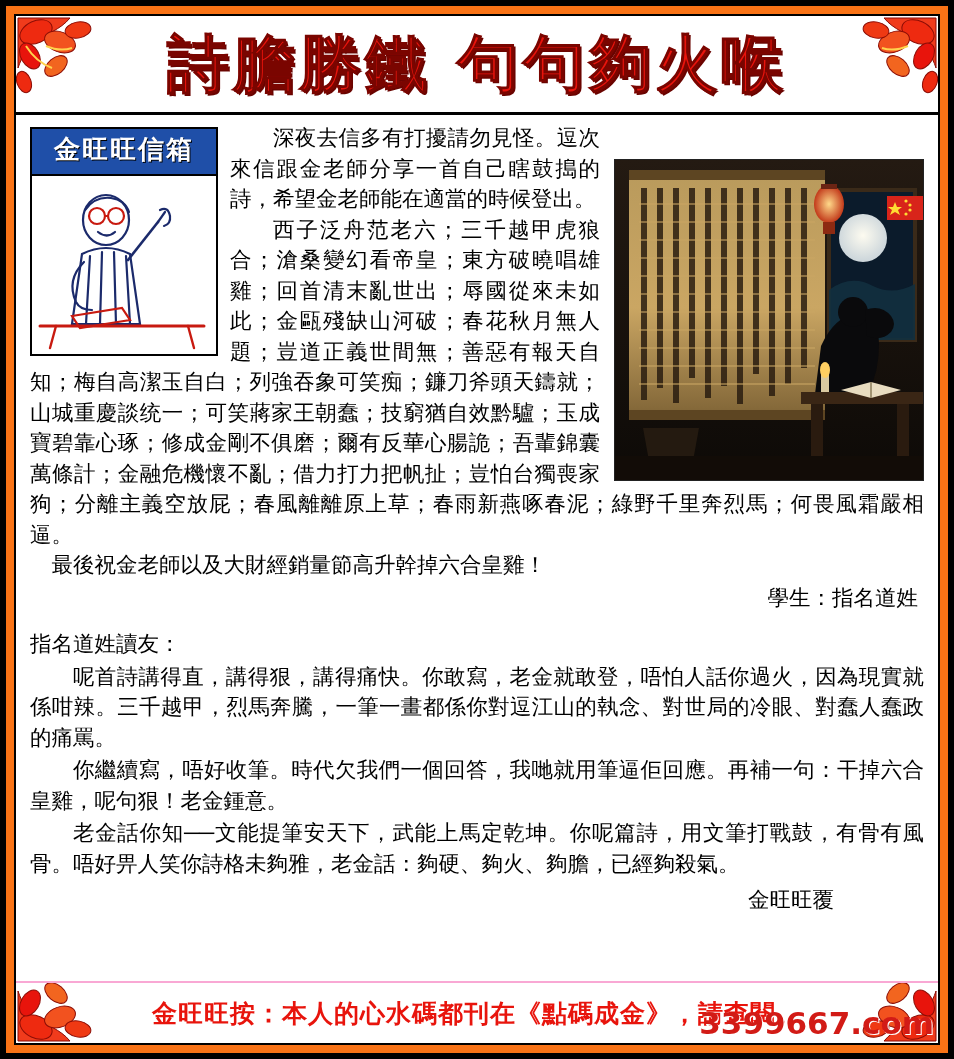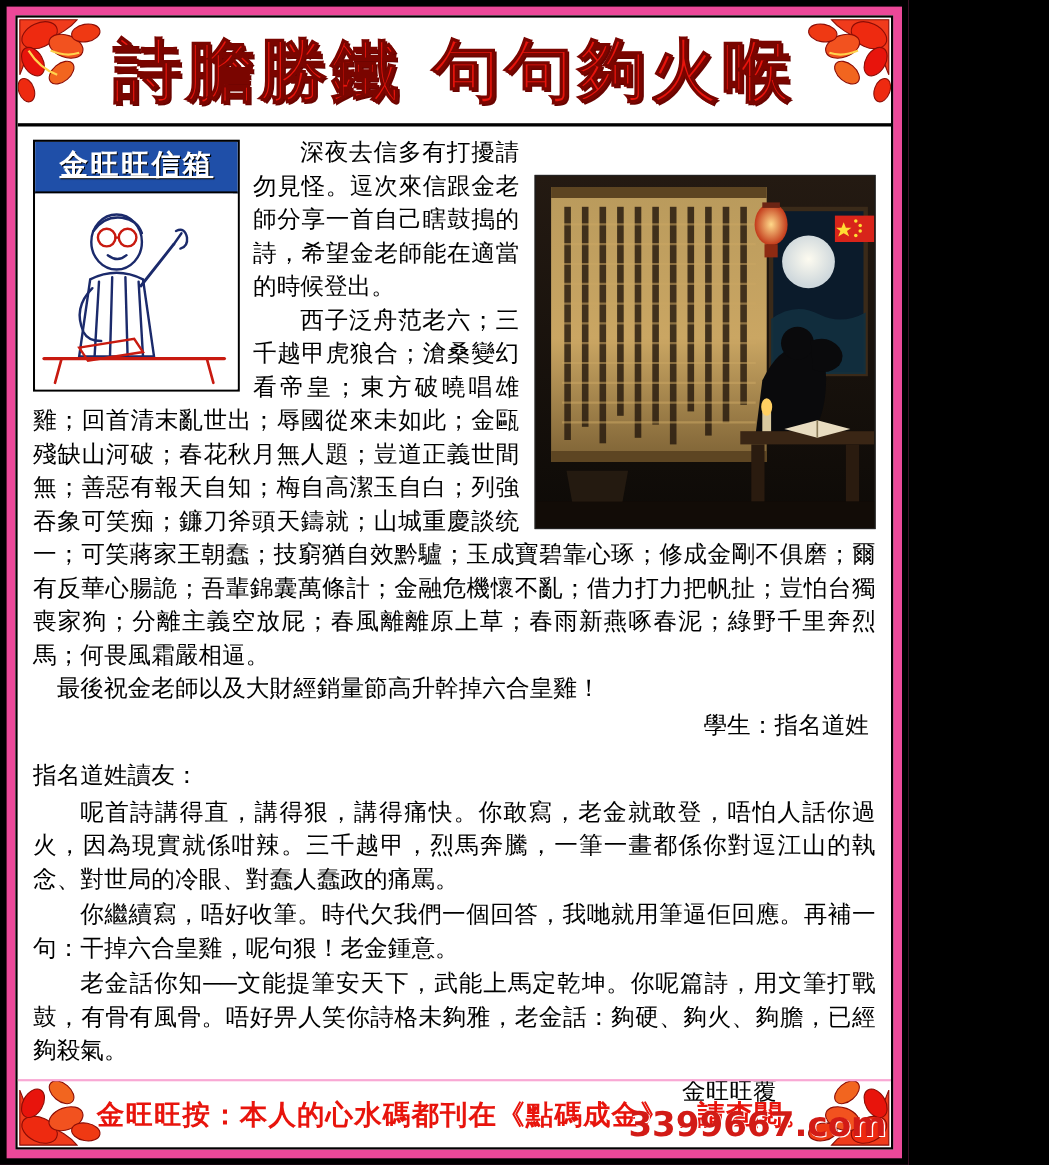--- a/index.html
+++ b/index.html
@@ -5,23 +5,23 @@
   html, body {
     margin: 0;
     padding: 0;
     background: #000;
   }
   body {
     font-family: "Liberation Serif", "DejaVu Serif", serif;
   }
   .page {
     position: relative;
-    width: 826px;
+    width: 954px;
     height: 1059px;
-    background: #ec4899;
+    background: #f97316;
     overflow: hidden;
     box-sizing: border-box;
     border: 6px solid #000;
   }
   .inner {
     position: absolute;
     left: 8px;
     top: 8px;
     right: 8px;
     bottom: 8px;
@@ -85,21 +85,20 @@
     border-bottom: 2px solid #000;
     text-align: center;
     padding: 3px 0 5px 0;
   }
   .mailbox-banner span {
     color: #fff;
     font-size: 26px;
     font-weight: bold;
     letter-spacing: 2px;
     text-shadow: 1px 1px 0 #000;
-    text-decoration: underline;
   }
   .mailbox-art {
     height: 178px;
     position: relative;
     background: #fff;
   }
 
   
   .photo {
     float: right;

